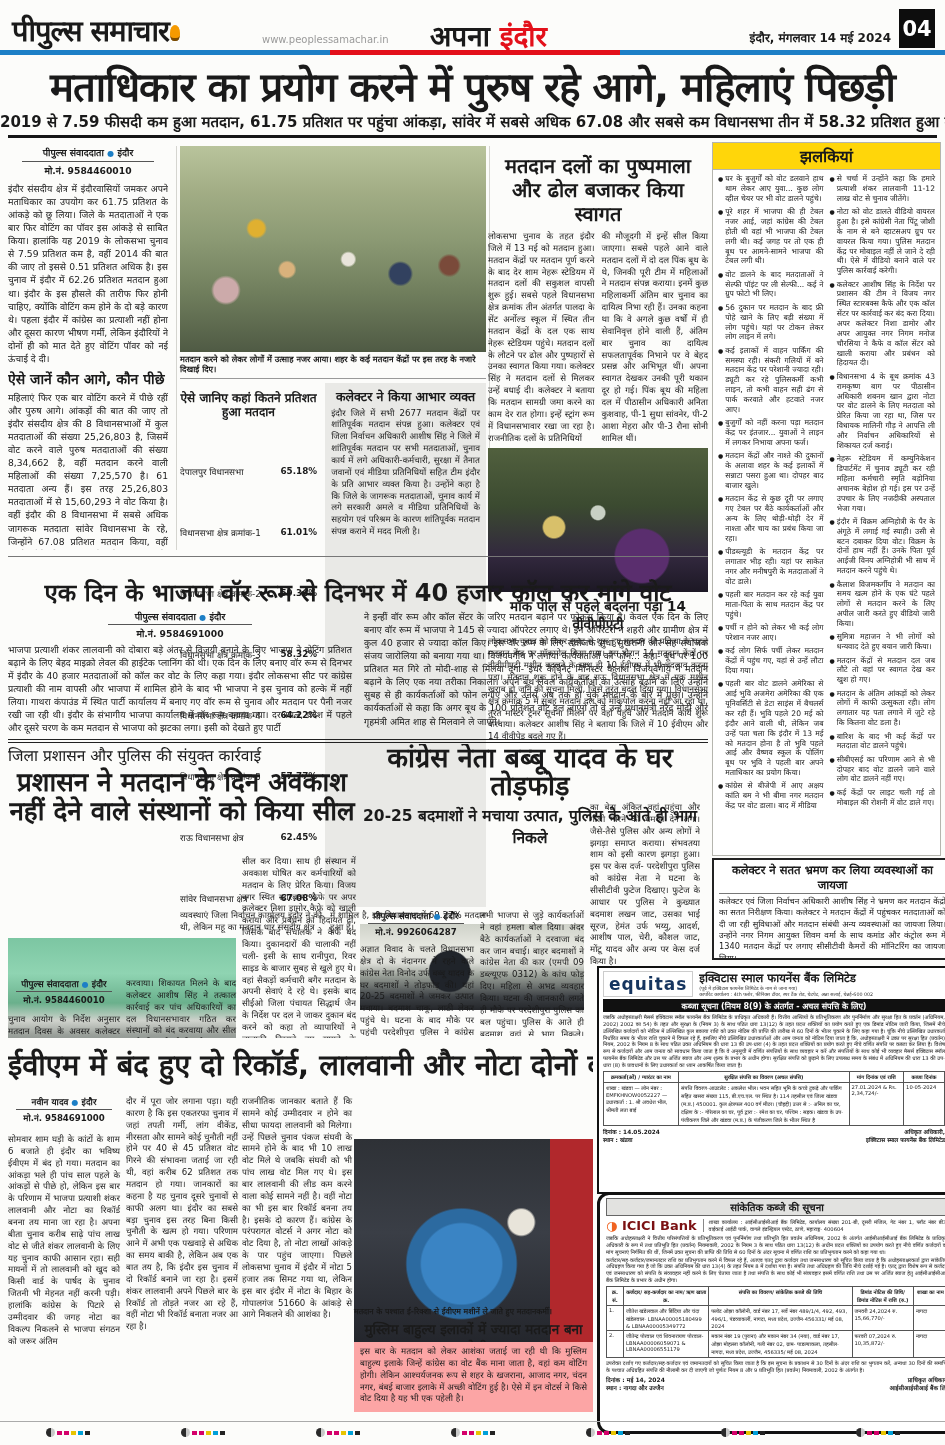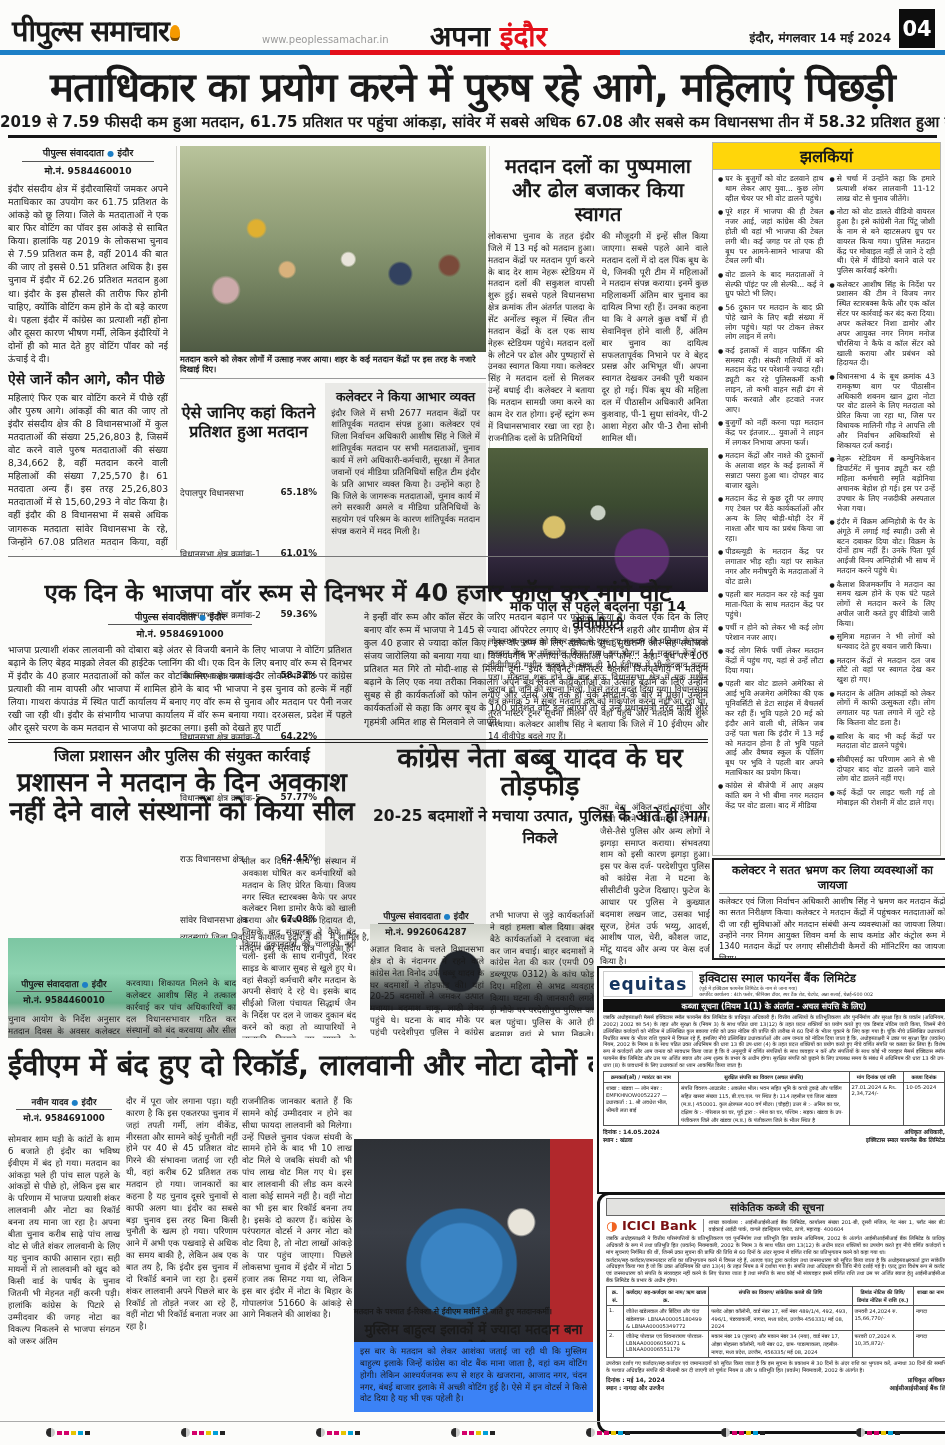--- a/index.html
+++ b/index.html
@@ -57,21 +57,21 @@
      radial-gradient(circle at 70% 40%,#e8e4da 0 6%,transparent 7%),
      linear-gradient(180deg,#2e3136 0%,#3a3e46 45%,#23252b 100%);}
   
   #colA{left:8px;top:146px;width:160px;height:404px;overflow:hidden;}
   #colB{left:176px;top:146px;width:306px;height:404px;border-left:1px solid #d5d5d0;
         border-right:1px solid #d5d5d0;padding:0 3px;}
   #colC{left:488px;top:142px;width:220px;height:598px;}
   #colD{left:712px;top:142px;width:227px;height:712px;border:1px solid #b5b5ae;background:#fff;overflow:hidden;}
   .b-row{display:flex;gap:8px;margin-top:4px;}
   .turnout{width:140px;}
-  .turnout-title{font-size:16px;font-weight:800;text-align:center;line-height:1.2;margin:20px 0 4px;}
+  .turnout-title{font-size:12px;font-weight:800;text-align:center;line-height:1.2;margin:8px 0 4px;}
   .trow{display:flex;justify-content:space-between;font-size:8.8px;padding:2.5px 0;margin-top:44px;}
   .trow .tval{font-weight:bold;}
   .collector{width:152px;background:#e9e9e6;padding:5px 6px;}
   .collector-title{font-size:12.5px;font-weight:800;text-align:center;margin-bottom:3px;}
   .footnotes{display:flex;gap:8px;margin-top:3px;}
   .footnotes div{font-size:8.6px;line-height:1.35;text-align:justify;}
   #colC h2{font-size:20px;font-weight:800;text-align:center;line-height:1.2;margin:12px 0 5px;}
   .two-col{display:flex;gap:7px;}
   .two-col .tc{width:107px;}
   .mock-title{font-size:13.5px;font-weight:800;text-align:center;margin:5px 0 3px;}
@@ -83,31 +83,31 @@
   .jitem .bullet{font-size:6px;line-height:1.6;}
   #collectorTour{left:712px;top:858px;width:227px;height:94px;border:2px solid #222;padding:2px 5px;overflow:hidden;background:#fff;}
   .tour-title{font-size:11.5px;font-weight:800;text-align:center;border-bottom:1px solid #777;padding-bottom:1px;margin-bottom:2px;}
   
   #warRoom{left:8px;top:556px;width:700px;height:182px;border-top:1px solid #777;border-bottom:4px double #222;}
   #warRoom .wr-head{font-size:24px;font-weight:800;text-align:center;margin:18px 0 2px;white-space:nowrap;}
   .wr-cols{display:flex;gap:12px;}
   .wr-cols .wc{width:344px;}
   
   #sealSection{left:8px;top:744px;width:348px;height:294px;overflow:hidden;}
-  .kicker{font-size:15.5px;font-weight:700;text-align:center;}
+  .kicker{font-size:15.5px;font-weight:400;text-align:left;}
   #sealSection h1{font-size:26px;font-weight:800;text-align:center;line-height:1.12;margin:2px 0 0;}
   
-  #congressSection{left:360px;top:744px;width:340px;height:292px;overflow:hidden;margin-left:10px;}
+  #congressSection{left:360px;top:744px;width:340px;height:292px;overflow:hidden;}
   #congressSection h1{font-size:27px;font-weight:800;text-align:center;margin:0;line-height:1.05;}
   .congress-sub{font-size:15.5px;font-weight:800;text-align:center;margin-top:3px;}
   
   #evmSection{left:8px;top:1040px;width:585px;height:378px;overflow:hidden;}
   #evmSection h1{font-size:29px;font-weight:800;text-align:center;white-space:nowrap;margin:4px 0 0;}
   .muslim-title{font-size:13.5px;font-weight:800;text-align:center;}
-  .muslim-box{background:#3b82f6;padding:4px 6px;}
+  .muslim-box{background:#fca5a5;padding:4px 6px;}
   
   #equitasAd{left:597px;top:966px;width:342px;height:220px;border:2px solid #111;padding:2px 4px;background:#fff;overflow:hidden;}
   .eq-head{display:flex;gap:6px;align-items:center;}
   .eq-logo{font-size:17px;font-weight:800;color:#16355f;letter-spacing:1px;border:1px solid #ccc;padding:2px 5px;}
   .eq-title{font-size:11.5px;font-weight:800;}
   .eq-sub{font-size:4.8px;color:#333;}
   .eq-bar{background:#111;color:#fff;text-align:center;font-size:8px;font-weight:bold;padding:1px 0;margin:2px 0;}
   .tiny{font-size:5.2px;line-height:1.32;text-align:justify;}
   table.adtab{width:100%;border-collapse:collapse;margin-top:2px;}
   table.adtab th,table.adtab td{border:1px solid #555;font-size:5.2px;padding:1px 2px;vertical-align:top;text-align:left;}
@@ -429,21 +429,21 @@
 
   <div class="abs" id="equitasAd">
     <div class="eq-head">
       <div class="eq-logo">equitas</div>
       <div>
         <div class="eq-title">इक्विटास स्माल फायनेंस बैंक लिमिटेड</div>
         <div class="eq-sub">(पूर्व में इक्विटास फायनेंस लिमिटेड के नाम से जाना गया)</div>
         <div class="eq-sub">कार्पोरेट कार्यालय : 4th फ्लोर, फीनिक्स टॉवर, स्पर टैंक रोड, चेटपेट, अन्ना सलाई, चेन्नई-600 002</div>
       </div>
     </div>
-    <div class="eq-bar">कब्जा सूचना (नियम 1(1) के अंतर्गत - अचल संपत्ति के लिए)</div>
+    <div class="eq-bar">कब्जा सूचना (नियम 8(9) के अंतर्गत - अचल संपत्ति के लिए)</div>
     <div class="tiny">जबकि अधोहस्ताक्षरी मैसर्स इक्विटास स्मॉल फायनेंस बैंक लिमिटेड के प्राधिकृत अधिकारी हैं। वित्तीय आस्तियों के प्रतिभूतिकरण और पुनर्निर्माण और सुरक्षा हित के प्रवर्तन (अधिनियम, 2002) 2002 का 54) के तहत और सुरक्षा के (नियम 3) के साथ पठित धारा 13(12) के तहत प्रदत्त शक्तियों का प्रयोग करते हुए एक डिमांड नोटिस जारी किया, जिसमें नीचे उल्लिखित कर्जदारों को नोटिस में उल्लिखित कुल बकाया राशि को उक्त नोटिस की प्राप्ति की तारीख से 60 दिनों के भीतर चुकाने के लिए कहा गया है। चूंकि नीचे उल्लिखित उधारकर्ता निर्धारित समय के भीतर राशि चुकाने में विफल रहे हैं, इसलिए नीचे उल्लिखित उधारकर्ताओं और आम जनता को नोटिस दिया जाता है कि, अधोहस्ताक्षरी ने उक्त पर सुरक्षा हित (प्रवर्तन) नियम, 2002 के नियम 8 के साथ पठित उक्त अधिनियम की धारा 13 की उप-धारा (4) के तहत प्रदत्त शक्तियों का प्रयोग करते हुए नीचे वर्णित संपत्ति पर कब्जा कर लिया है। विशेष रूप से कर्जदारों और आम जनता को सावधान किया जाता है कि वे अनुसूची में वर्णित संपत्तियों के साथ व्यवहार न करें और संपत्तियों के साथ कोई भी व्यवहार मैसर्स इक्विटास स्मॉल फायनेंस बैंक लिमिटेड और उस पर अर्जित ब्याज और अन्य शुल्क के प्रभार के अधीन होगा। सुरक्षित संपत्ति को छुड़ाने के लिए उपलब्ध समय के संबंध में अधिनियम की धारा 13 की उप-धारा (8) के प्रावधानों के लिए उधारकर्ता का ध्यान आकर्षित किया जाता है।</div>
     <table class="adtab">
       <tbody>
           <tr>
         <th style="width:22%">क्रमकर्ता(ओं) / ग्यारंटर का नाम</th>
         <th style="width:50%">सुरक्षित संपत्ति का विवरण (अचल संपत्ति)</th>
         <th style="width:16%">मांग दिनांक एवं राशि</th>
         <th style="width:12%">कब्जा दिनांक</th>
       </tr>
       <tr>

